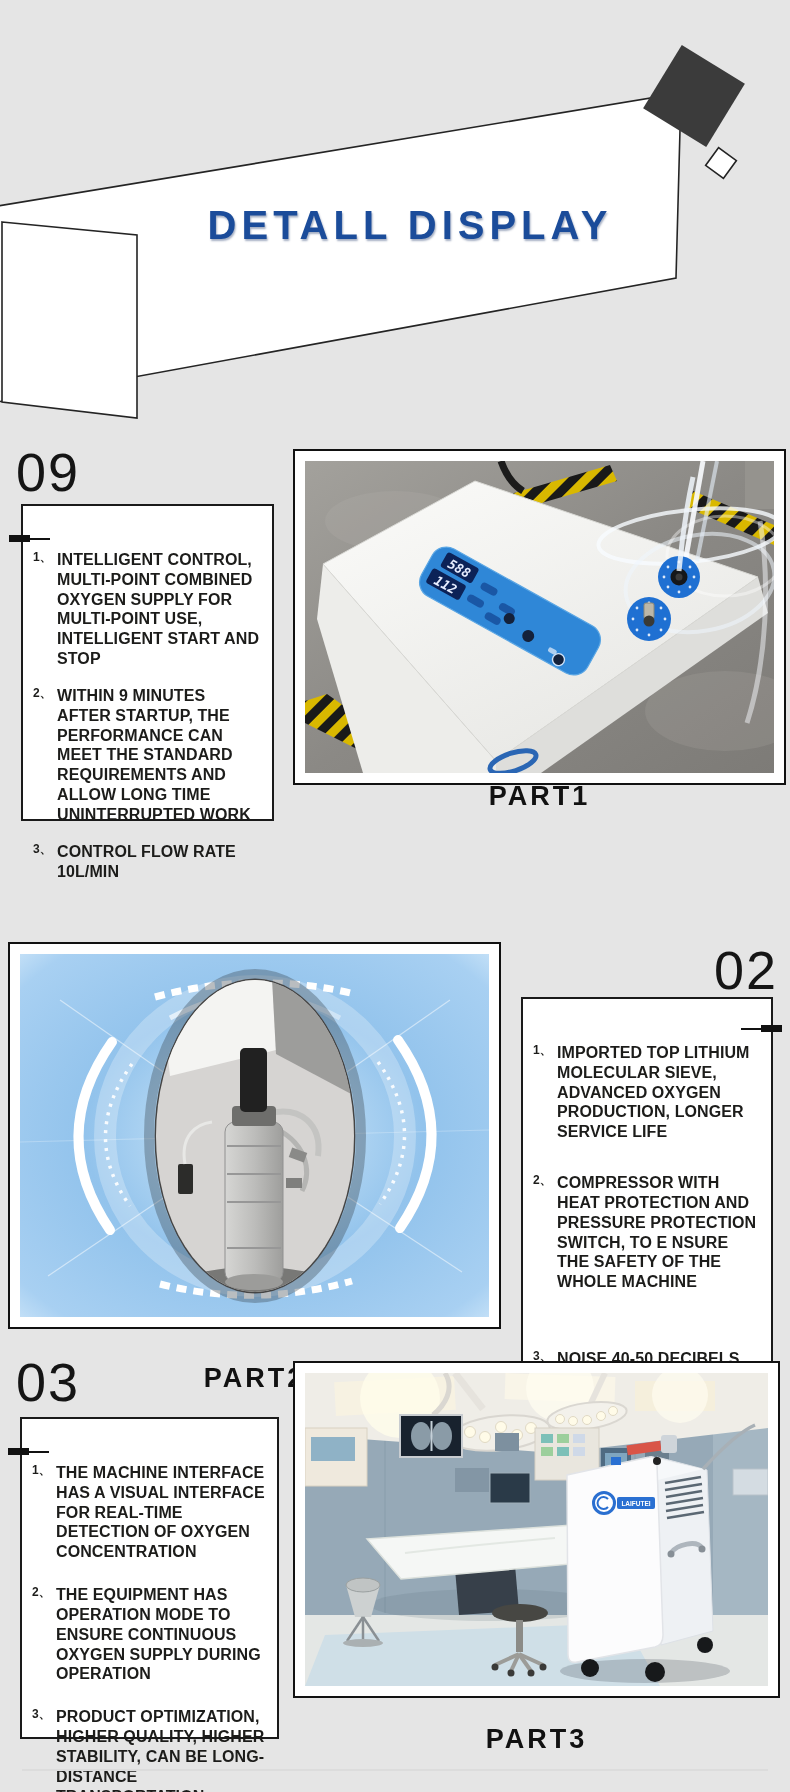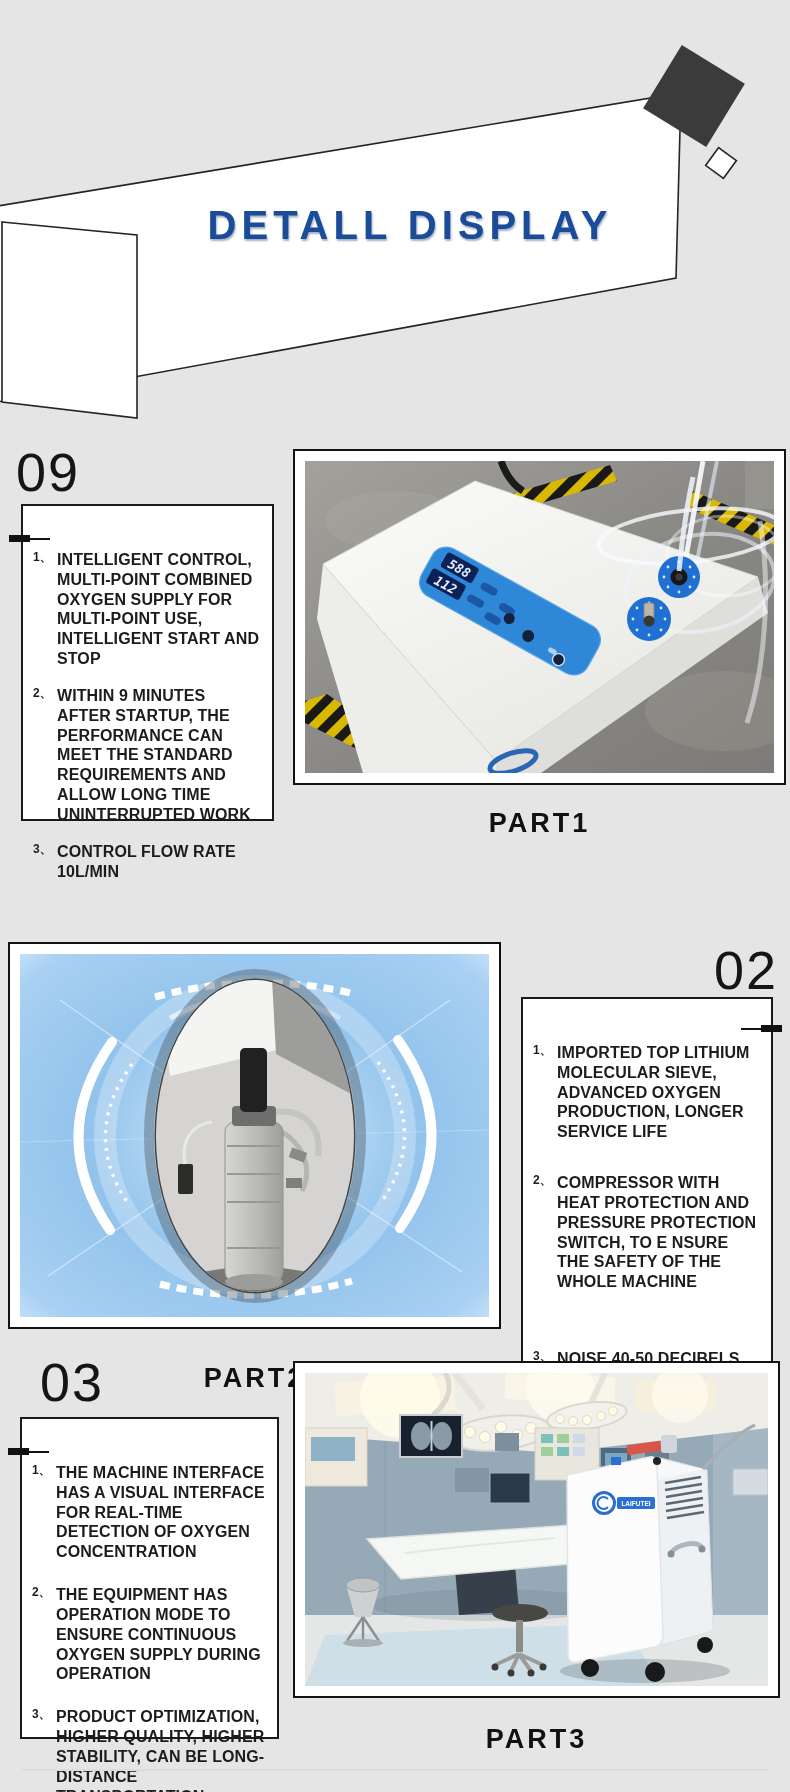--- a/index.html
+++ b/index.html
@@ -163,21 +163,21 @@
             <circle cx="-12" cy="-11" r="1.4"></circle>
           </g>
         <rect x="-5" y="-16" width="10" height="16" rx="2" fill="#bcb7a8" stroke="#8d8877" stroke-width="1"></rect>
         <circle r="5.5" cy="2" fill="#3a3a35"></circle>
       </g>
       <g transform="translate(208,301) rotate(-18)">
         <ellipse rx="24" ry="9" fill="none" stroke="#2a66b4" stroke-width="5"></ellipse>
       </g>
     </svg>
   </figure>
-  <div class="caption" style="left:293px;top:808px;width:493px;">PART1</div>
+  <div class="caption" style="left:293px;top:781px;width:493px;">PART1</div>
 
   <figure class="photo" style="left:8px;top:942px;width:493px;height:387px;margin:0;">
     <svg width="469" height="363" viewBox="0 0 469 363">
       <defs>
         <radialGradient id="p2bg" cx=".5" cy=".5" r=".8">
           <stop offset="0" stop-color="#d7ecfa"></stop>
             <stop offset=".45" stop-color="#92c3ec"></stop>
           <stop offset=".8" stop-color="#a8d0f2"></stop>
             <stop offset="1" stop-color="#e6f4fd"></stop>
         </radialGradient>
@@ -252,21 +252,21 @@
         <span class="itext">COMPRESSOR WITH HEAT PROTECTION AND PRESSURE PROTECTION SWITCH, TO E NSURE THE SAFETY OF THE WHOLE MACHINE</span>
       </div>
       <div class="item i3">
         <span class="inum">3、</span>
         <span class="itext">NOISE 40-50 DECIBELS</span>
       </div>
     </div>
   </div>
   <div class="caption" style="left:8px;top:1363px;width:493px;">PART2</div>
 
-  <div class="sec-num" style="left:16px;top:1355px;margin-left:24px;">03</div>
+  <div class="sec-num" style="left:16px;top:1355px;">03</div>
 
   <div class="textbox box3" style="left:20px;top:1417px;width:259px;height:322px;">
     <div class="tick tick-left">
       <span class="bar"></span>
         <span class="line"></span>
     </div>
     <div class="items">
       <div class="item">
         <span class="inum">1、</span>
         <span class="itext">THE MACHINE INTERFACE HAS A VISUAL INTERFACE FOR REAL-TIME DETECTION OF OXYGEN CONCENTRATION</span>

